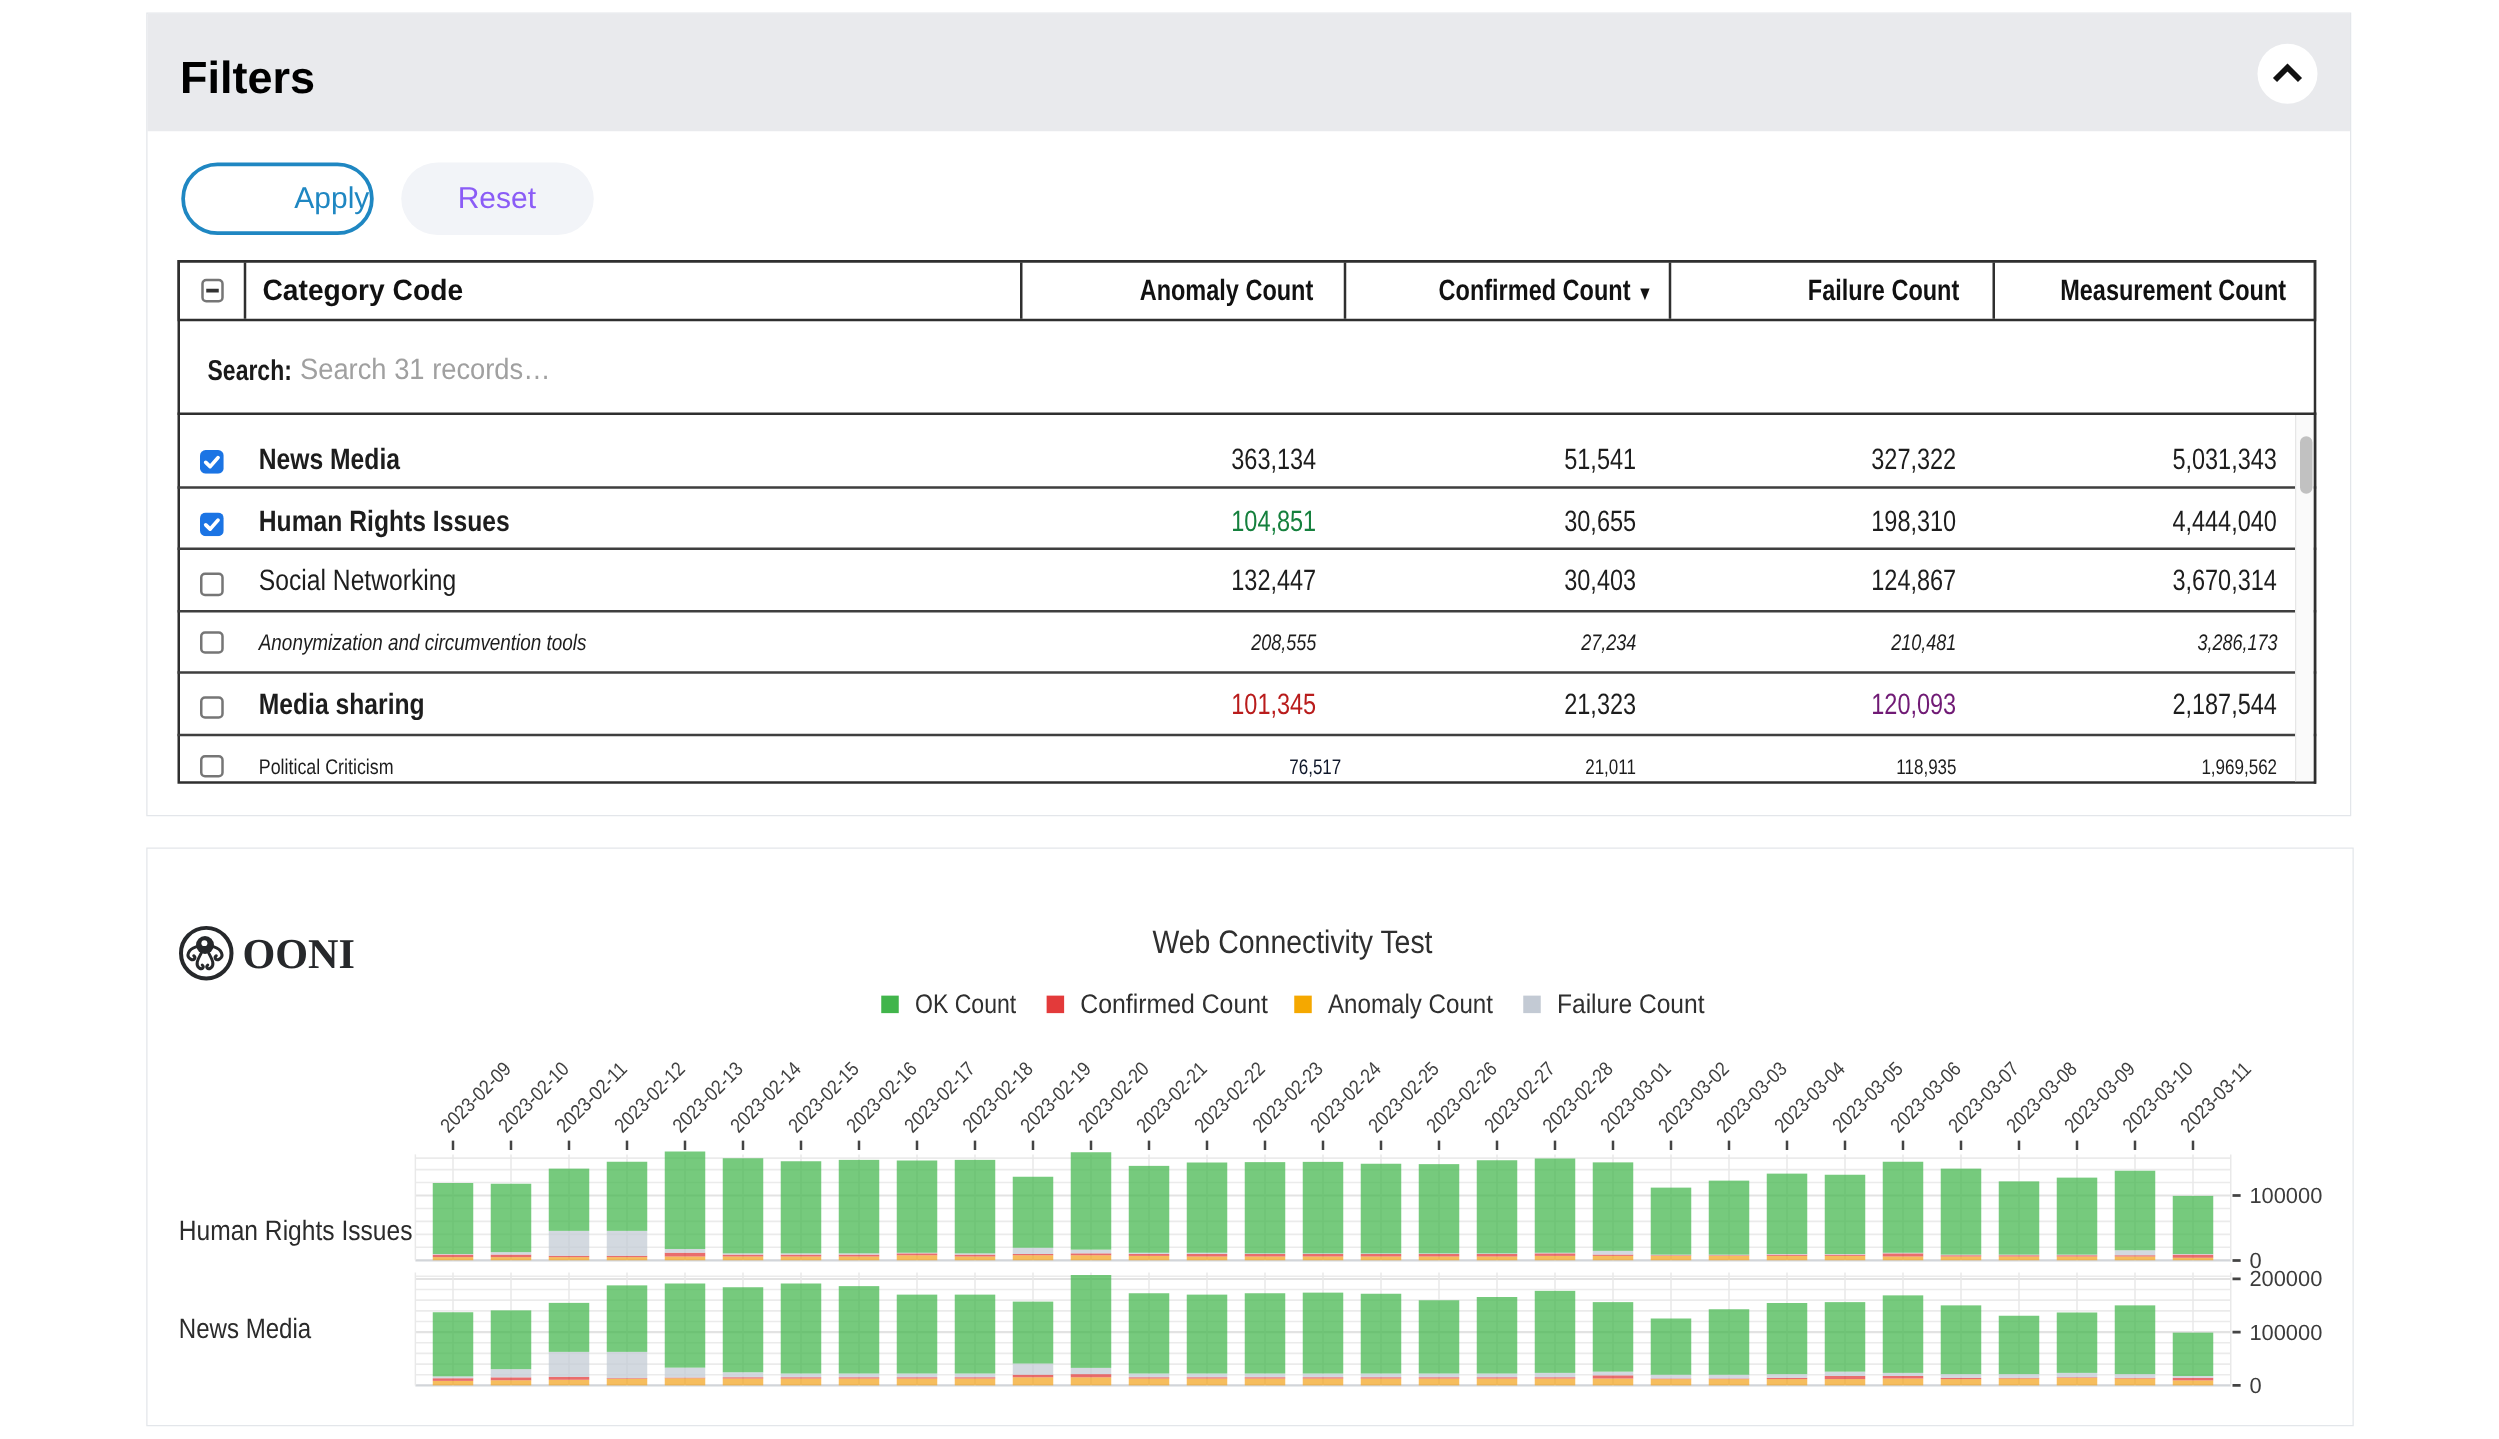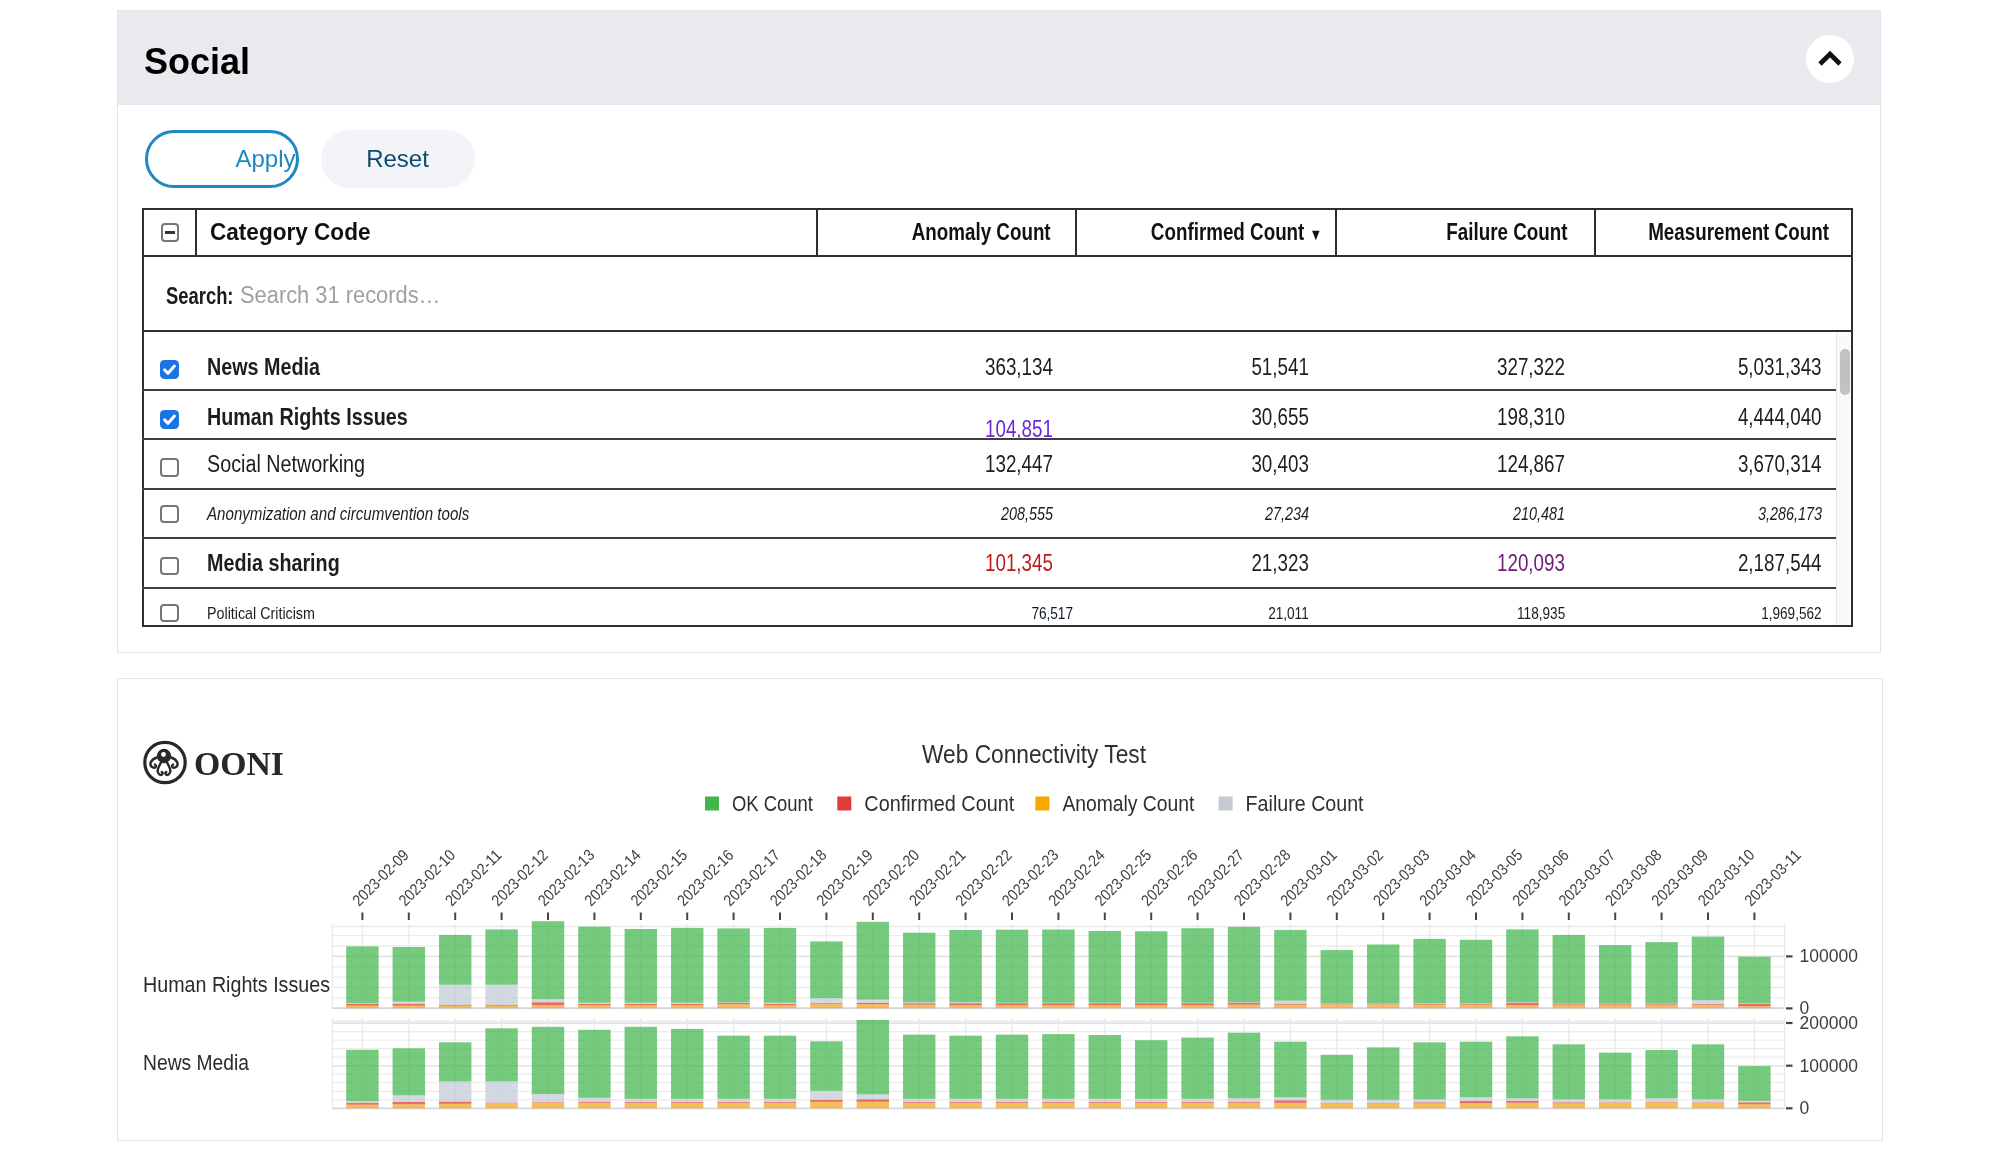--- a/index.html
+++ b/index.html
@@ -2,29 +2,29 @@
 <html><head><meta charset="utf-8">
 <style>
   * { margin:0; padding:0; box-sizing:border-box; }
   html,body { width:1999px; height:1151px; background:#fff; font-family:"Liberation Sans", sans-serif; position:relative; }
 </style></head>
 <body>
 
 <div style="position:absolute;left:117px;top:10px;width:1764px;height:643px;background:#fff;border:1.5px solid #e3e6ea;">
 
   <div style="position:absolute;left:0;top:0;width:100%;height:94px;background:#e9eaed;"></div>
-  <div style="position:absolute;left:26px;top:30px;font-size:36px;font-weight:bold;color:#000;">Social</div>
+  <div style="position:absolute;left:26px;top:30px;font-size:36px;font-weight:bold;color:#000;">Filters</div>
 
   <div style="position:absolute;left:1688px;top:24px;width:48px;height:48px;border-radius:50%;background:#fff;"></div>
   <svg style="position:absolute;left:1688px;top:24px" width="48" height="48" viewBox="0 0 48 48">
       <path d="M14 29 L24 19 L34 29" stroke="#111" stroke-width="4.6" fill="none"></path>
     </svg>
 
   <div style="position:absolute;left:26.5px;top:119px;width:154px;height:58px;border:3px solid #1f87c2;border-radius:29px;color:#1f87c2;font-size:24px;text-align:right;line-height:52px;">Apply</div>
-  <div style="position:absolute;left:202.5px;top:119px;width:154px;height:58px;background:#f2f4f8;border-radius:29px;color:#0c4a6e;font-size:24px;text-align:center;line-height:58px;">Reset</div>
+  <div style="position:absolute;left:202.5px;top:119px;width:154px;height:58px;background:#f2f4f8;border-radius:29px;color:#8b5cf6;font-size:24px;text-align:center;line-height:58px;">Reset</div>
 </div>
 
 <div style="position:absolute;left:142px;top:208px;width:1711px;height:419px;border:2px solid #2f2f2f;background:#fff;"></div>
 
 <div style="position:absolute;left:142px;top:208px;width:1711px;height:49px;border:2px solid #2f2f2f;font-size:23.5px;font-weight:bold;color:#111;">
   <div style="position:absolute;left:0;top:0;width:53px;height:45px;border-right:2px solid #2f2f2f;"></div>
   <div style="position:absolute;left:53px;top:0;width:621px;height:45px;border-right:2px solid #2f2f2f;line-height:45px;padding-left:13px;"><span style="display:inline-block;transform:scaleX(0.96);transform-origin:left center;">Category Code</span></div>
   <div style="position:absolute;left:674px;top:0;width:259px;height:45px;border-right:2px solid #2f2f2f;line-height:45px;text-align:right;padding-right:24px;"><span style="display:inline-block;transform:scaleX(0.8);transform-origin:right center;">Anomaly Count</span></div>
   <div style="position:absolute;left:933px;top:0;width:260px;height:45px;border-right:2px solid #2f2f2f;line-height:45px;text-align:right;padding-right:13px;"><span style="display:inline-block;transform:scaleX(0.8);transform-origin:right center;">Confirmed Count <span style="font-size:16px;">▼</span></span></div>
   <div style="position:absolute;left:1193px;top:0;width:259px;height:45px;border-right:2px solid #2f2f2f;line-height:45px;text-align:right;padding-right:27px;"><span style="display:inline-block;transform:scaleX(0.8);transform-origin:right center;">Failure Count</span></div>
@@ -49,21 +49,21 @@
   <div style="position:absolute;right:544px;top:6px;height:59px;line-height:59px;color:#1d1d1d"><span style="display:inline-block;transform:scaleX(0.8);transform-origin:right center;">51,541</span></div>
   <div style="position:absolute;right:288px;top:6px;height:59px;line-height:59px;color:#1d1d1d"><span style="display:inline-block;transform:scaleX(0.8);transform-origin:right center;">327,322</span></div>
   <div style="position:absolute;right:31px;top:6px;height:59px;line-height:59px;color:#1d1d1d"><span style="display:inline-block;transform:scaleX(0.8);transform-origin:right center;">5,031,343</span></div>
 </div>
 <div style="position:absolute;left:142px;top:391.0px;width:1711px;height:49.4px;font-size:23.5px;">
   <div style="position:absolute;left:18px;top:17.2px;width:19px;height:19px"><svg width="19" height="19" viewBox="0 0 19 19">
           <rect width="19" height="19" rx="4.5" fill="#1b74e4"></rect>
           <path d="M4.6 9.9 L8.1 13.3 L14.4 6.1" stroke="#fff" stroke-width="3" fill="none" stroke-linecap="round" stroke-linejoin="round"></path>
         </svg></div>
   <div style="position:absolute;left:65px;top:2px;height:49.4px;line-height:49.4px;font-weight:bold;color:#1d1d1d"><span style="display:inline-block;transform:scaleX(0.84);transform-origin:left center;">Human Rights Issues</span></div>
-  <div style="position:absolute;right:800px;top:14px;height:49.4px;line-height:49.4px;color:#6d28d9"><span style="display:inline-block;transform:scaleX(0.8);transform-origin:right center;">104,851</span></div>
+  <div style="position:absolute;right:800px;top:2px;height:49.4px;line-height:49.4px;color:#15803d"><span style="display:inline-block;transform:scaleX(0.8);transform-origin:right center;">104,851</span></div>
   <div style="position:absolute;right:544px;top:2px;height:49.4px;line-height:49.4px;color:#1d1d1d"><span style="display:inline-block;transform:scaleX(0.8);transform-origin:right center;">30,655</span></div>
   <div style="position:absolute;right:288px;top:2px;height:49.4px;line-height:49.4px;color:#1d1d1d"><span style="display:inline-block;transform:scaleX(0.8);transform-origin:right center;">198,310</span></div>
   <div style="position:absolute;right:31px;top:2px;height:49.4px;line-height:49.4px;color:#1d1d1d"><span style="display:inline-block;transform:scaleX(0.8);transform-origin:right center;">4,444,040</span></div>
 </div>
 <div style="position:absolute;left:142px;top:440.4px;width:1711px;height:49.4px;font-size:23.5px;">
   <div style="position:absolute;left:18px;top:15.2px;width:19px;height:19px"><span style="display:inline-block;width:18.5px;height:18.5px;border:2px solid #767676;border-radius:4px;background:#fff"></span></div>
   <div style="position:absolute;left:65px;top:0px;height:49.4px;line-height:49.4px;font-weight:normal;color:#1d1d1d"><span style="display:inline-block;transform:scaleX(0.84);transform-origin:left center;">Social Networking</span></div>
   <div style="position:absolute;right:800px;top:0px;height:49.4px;line-height:49.4px;color:#1d1d1d"><span style="display:inline-block;transform:scaleX(0.8);transform-origin:right center;">132,447</span></div>
   <div style="position:absolute;right:544px;top:0px;height:49.4px;line-height:49.4px;color:#1d1d1d"><span style="display:inline-block;transform:scaleX(0.8);transform-origin:right center;">30,403</span></div>
   <div style="position:absolute;right:288px;top:0px;height:49.4px;line-height:49.4px;color:#1d1d1d"><span style="display:inline-block;transform:scaleX(0.8);transform-origin:right center;">124,867</span></div>

